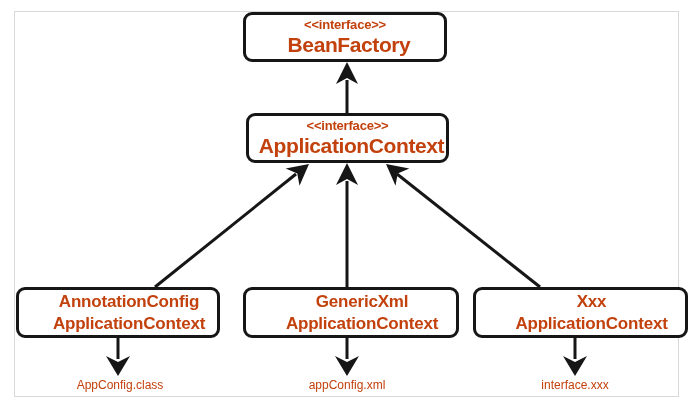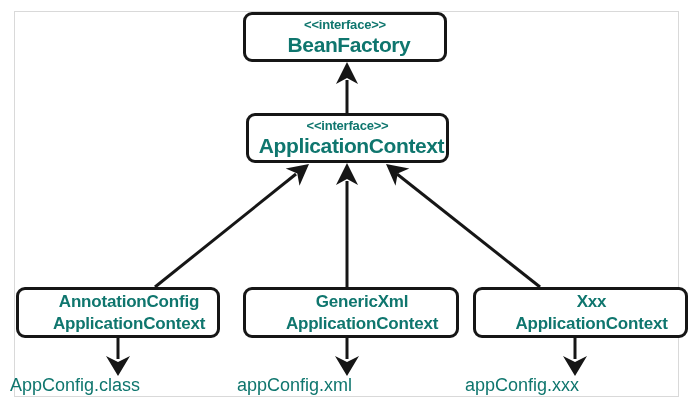--- a/index.html
+++ b/index.html
@@ -1,21 +1,21 @@
 <!DOCTYPE html>
 <html><head>
 <meta charset="utf-8">
 <style>
   html,body{margin:0;padding:0;background:#ffffff;}
   .canvas{
     position:relative;
     width:695px;height:410px;
     background:#ffffff;
     font-family:"Liberation Sans", sans-serif;
-    color:#0f766e;
+    color:#c2410c;
     overflow:hidden;
   }
   .frame{
     position:absolute;
     left:14px;top:11px;width:663px;height:384px;
     border:1.5px solid #d9d9d9;
     background:#ffffff;
   }
   .arrows{
     position:absolute;left:0;top:0;width:695px;height:410px;
@@ -52,21 +52,22 @@
     font-size:17px;
     font-weight:bold;
     line-height:22px;
     letter-spacing:-0.2px;
     white-space:nowrap;
     margin-left:22px;
   }
   .artifact{
     position:absolute;
     width:220px;
-    font-size:18px;
+    text-align:center;
+    font-size:12px;
     line-height:22px;
     white-space:nowrap;
     z-index:2;
   }
   .arrow-line{stroke:#161616;stroke-width:3;}
   .arrow-head{fill:#161616;stroke:none;}
 </style>
 </head>
 <body>
 
@@ -132,15 +133,15 @@
     <span class="small-line">ApplicationContext</span>
   </div>
 
   <div class="node" style="left:473px;top:287px;width:215px;height:51px">
     <span class="small-line">Xxx</span>
     <span class="small-line">ApplicationContext</span>
   </div>
 
   <div class="artifact" style="left:10px;top:374px">AppConfig.class</div>
   <div class="artifact" style="left:237px;top:374px">appConfig.xml</div>
-  <div class="artifact" style="left:465px;top:374px">appConfig.xxx</div>
+  <div class="artifact" style="left:465px;top:374px">interface.xxx</div>
 
 </div>
 
 </body></html>

